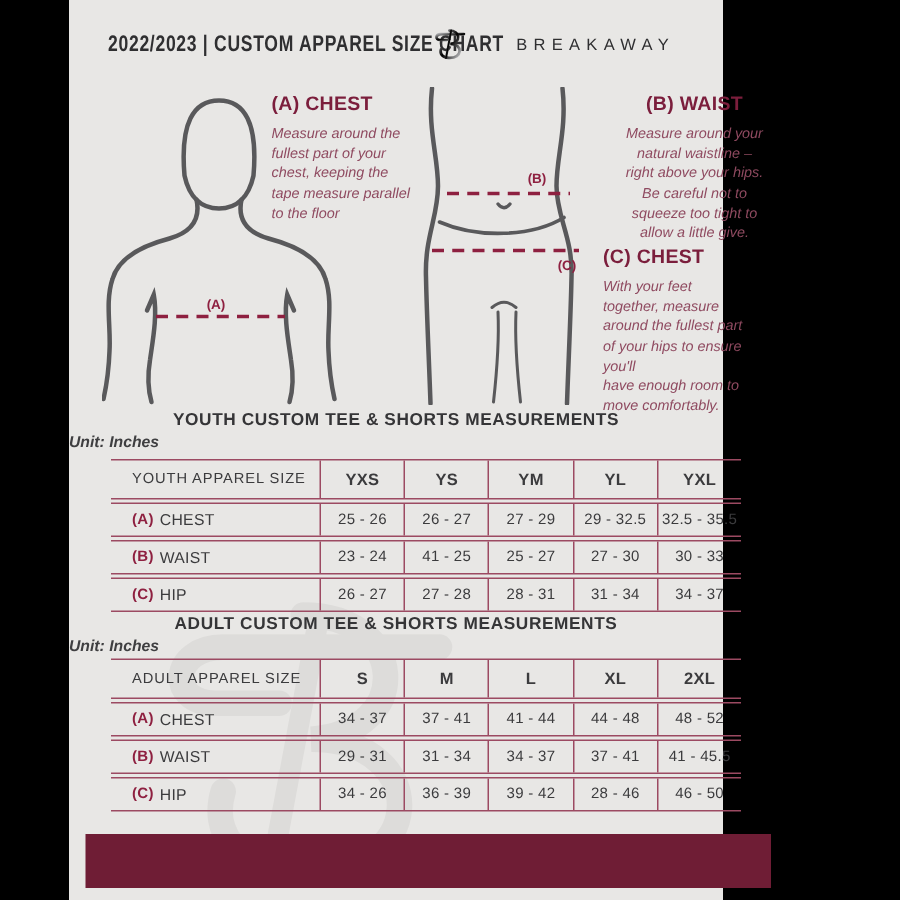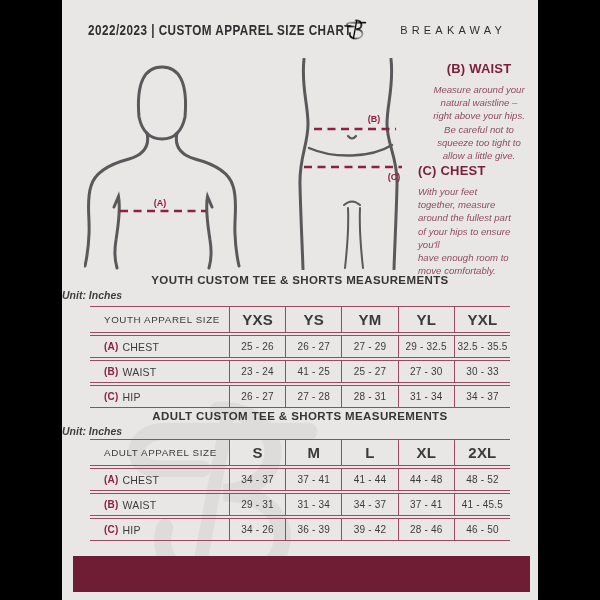--- a/index.html
+++ b/index.html
@@ -13,21 +13,21 @@
     --bar:#6f1d35;
     --fig:#59595b;
     --wm:#d7d6d4;
   }
   html,body{margin:0;padding:0;}
   body{
     width:600px;height:600px;background:#000;position:relative;overflow:hidden;
     font-family:"Liberation Sans", sans-serif;
   }
   .page{
-    position:absolute;left:62px;top:0;width:476px;height:600px;
+    position:absolute;left:46px;top:0;width:436px;height:600px;
     background:var(--bg);
   }
   
   .title{
     position:absolute;left:26px;top:21px;
     font-weight:700;font-size:15px;letter-spacing:.6px;color:var(--ink);
     transform:scaleX(.78);transform-origin:left center;white-space:nowrap;
   }
   .brand-row{position:absolute;right:32px;top:17px;display:flex;align-items:center;gap:9px;}
   .brand{font-weight:400;font-size:11px;letter-spacing:4.2px;color:var(--ink);margin-left:24px;}
@@ -51,21 +51,21 @@
   
   .stable{position:absolute;left:28px;width:420px;z-index:1;}
   .t1{top:306px;} .t2{top:439px;}
   .trow{display:flex;align-items:stretch;border-top:1px solid var(--line);
     border-bottom:1px solid var(--line);margin-bottom:2px;height:21px;}
   .trow:last-child{margin-bottom:0;}
   .trow.thead{height:25px;}
   .cell{flex:1 1 0;display:flex;align-items:center;justify-content:center;
     border-left:1px solid var(--line);font-size:10px;color:var(--ink2);letter-spacing:.2px;}
   .cell.lbl{flex:0 0 139px;border-left:none;justify-content:flex-start;padding-left:14px;box-sizing:border-box;}
-  .thead .cell{font-weight:700;font-size:15px;}
+  .thead .cell{font-weight:700;font-size:11px;}
   .thead .cell.lbl{font-weight:400;font-size:9.8px;letter-spacing:.6px;}
   .pfx{color:var(--dash);font-weight:700;margin-right:4px;}
   .rowlbl{font-size:10.5px;color:var(--ink2);}
   
   .watermark{position:absolute;left:28px;top:378px;z-index:0;opacity:.6;}
   .footer-bar{position:absolute;left:11px;top:556px;width:457px;height:36px;background:var(--bar);z-index:1;}
 </style>
 </head>
 <body>
 
@@ -112,20 +112,28 @@
       <path d="M54 147 Q62 140 70 147" stroke-width="2"></path>
       <path d="M58 150 C59 172 57 192 55 210" stroke-width="2"></path>
       <path d="M70 150 C69 172 71 192 73 210" stroke-width="2"></path>
     </g>
     <line x1="24" y1="71" x2="106" y2="71" stroke="#8e2040" stroke-width="2.4" stroke-dasharray="8 5.5"></line>
     <line x1="14" y1="109" x2="112" y2="109" stroke="#8e2040" stroke-width="2.4" stroke-dasharray="8 5.5"></line>
     <text x="84" y="64" text-anchor="middle" font-size="9" font-weight="bold" fill="#8e2040">(B)</text>
     <text x="104" y="122" text-anchor="middle" font-size="9" font-weight="bold" fill="#8e2040">(C)</text>
   </svg>
 
+  <div class="dblock tb-chest">
+    <p class="dhead">(A) CHEST</p>
+    <p class="dbody">Measure around the
+fullest part of your
+chest, keeping the
+tape measure parallel
+to the floor</p>
+  </div>
   <div class="dblock tb-waist">
     <p class="dhead">(B) WAIST</p>
     <p class="dbody">Measure around your
 natural waistline –
 right above your hips.
 Be careful not to
 squeeze too tight to
 allow a little give.</p>
   </div>
   <div class="dblock tb-hips">

